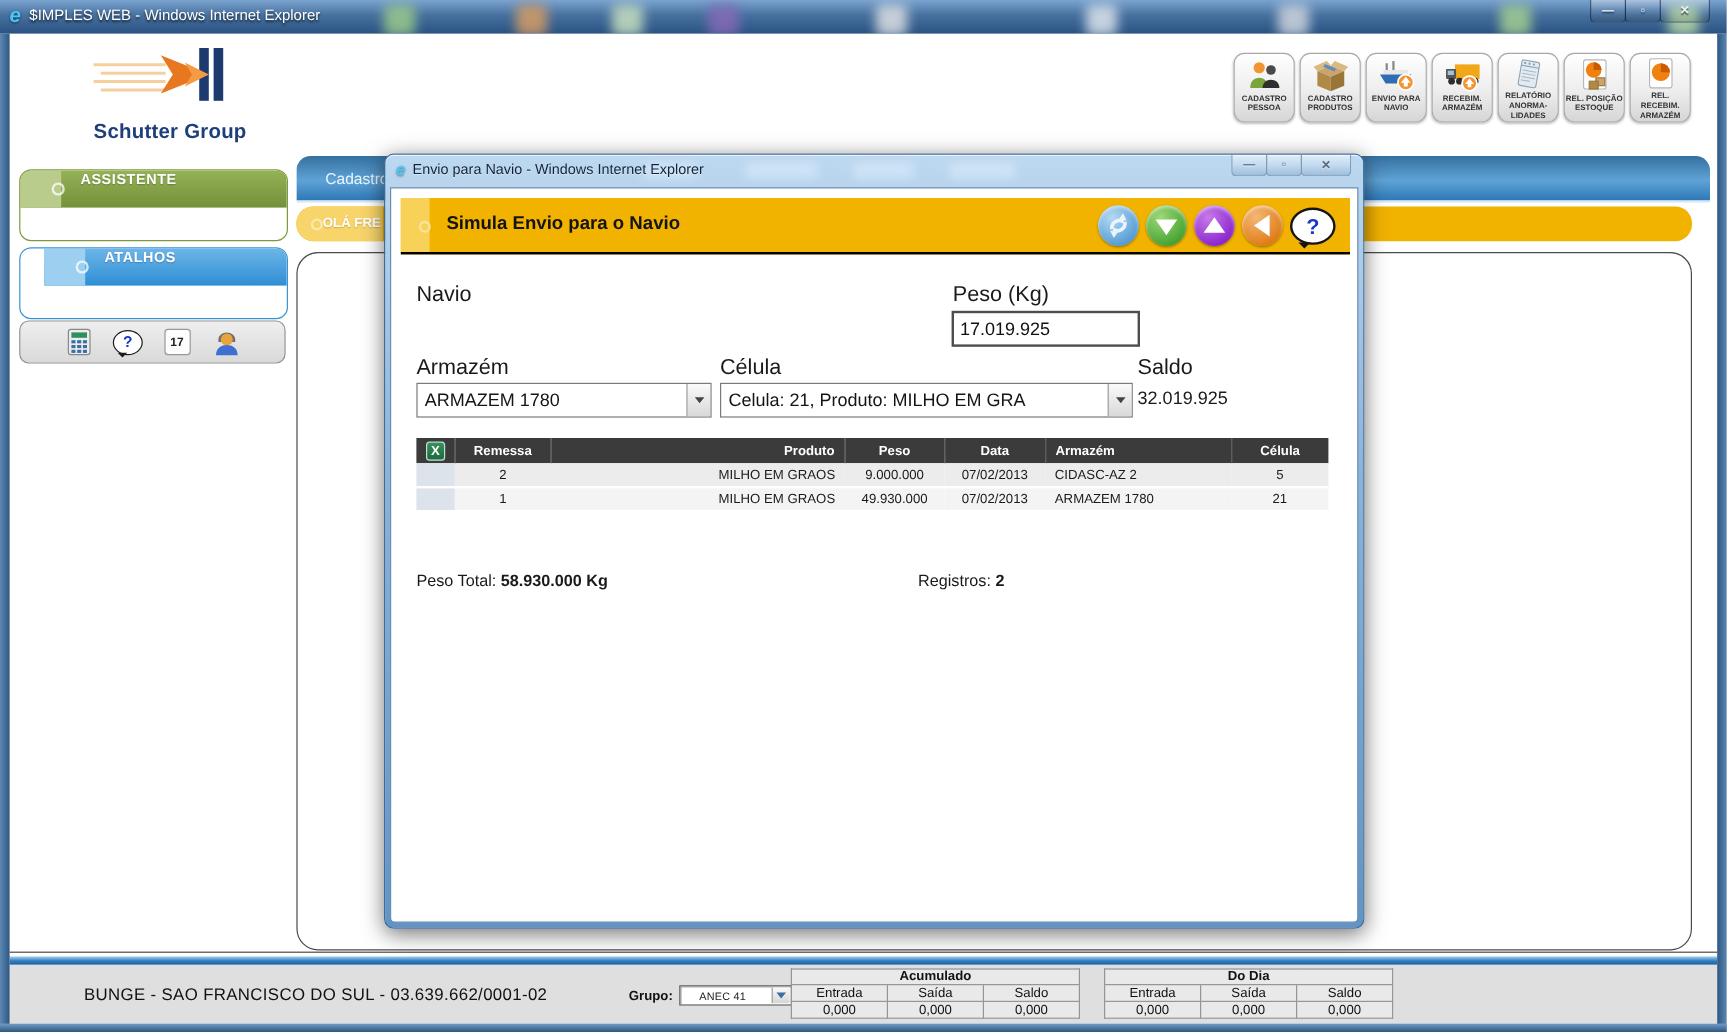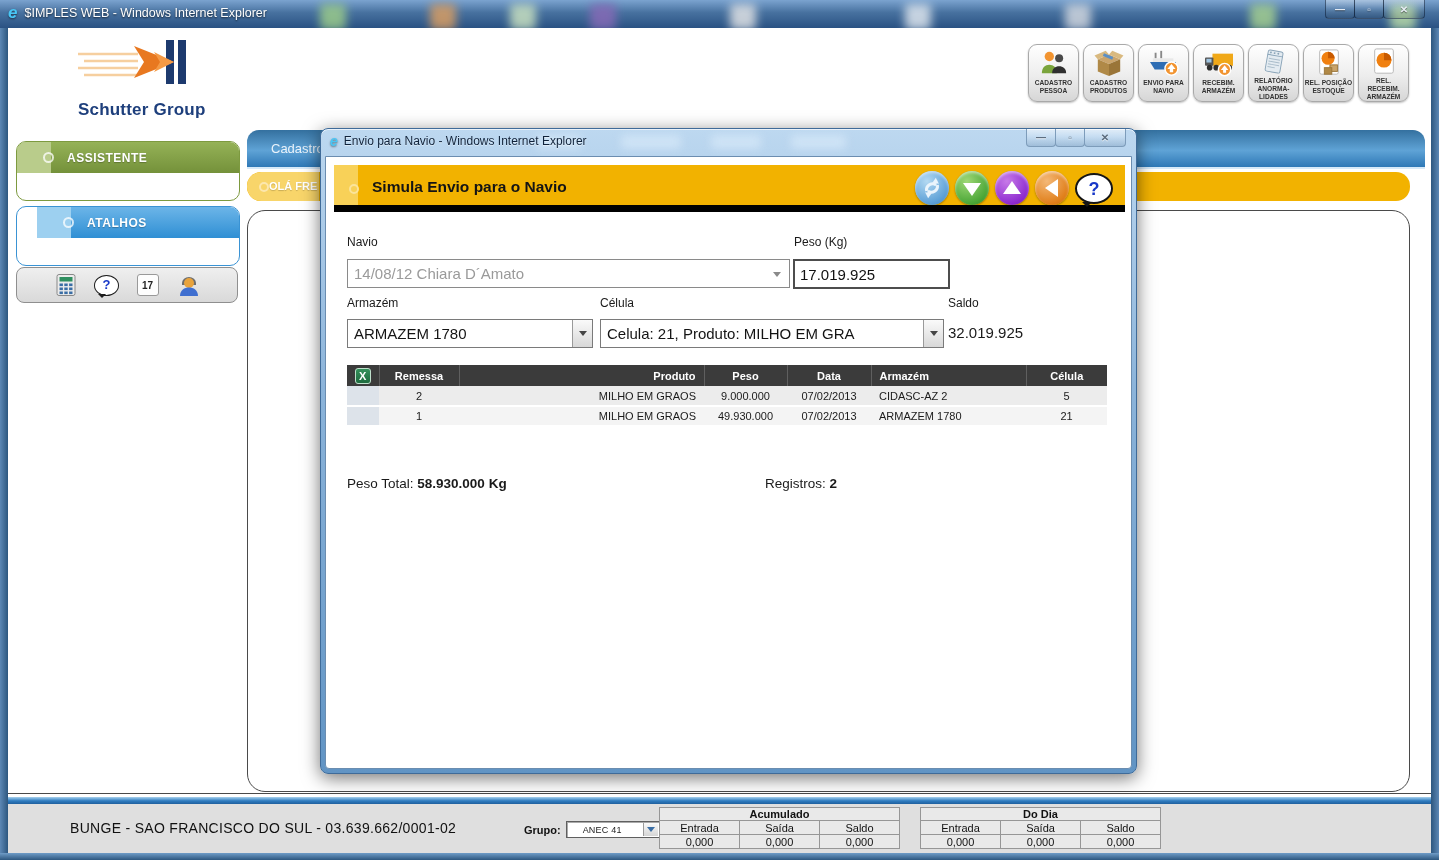--- a/index.html
+++ b/index.html
@@ -48,21 +48,21 @@
     box-shadow:inset 0 1px 0 #fff, 0 1px 2px rgba(0,0,0,.25);
     display:flex; flex-direction:column; align-items:center; justify-content:flex-start; padding-top:3px; cursor:pointer;
   }
   .tb-icon { height:30px; display:flex; align-items:center; justify-content:center; }
   .tb-label { font-size:6.6px; font-weight:bold; color:#333; text-align:center; line-height:1.25; white-space:pre-line; margin-top:1px; }
 
   
   .side-box { position:absolute; left:16px; width:224px; border-radius:10px; overflow:hidden; background:#fff; }
   .sb-assist { top:141px; height:60px; border:1px solid #7d9a3f; }
   .sb-atalho { top:206px; height:60px; border:1px solid #3a93d4; }
-  .sb-head { position:relative; height:31px; display:flex; align-items:center; }
+  .sb-head { position:relative; height:31px; display:flex; }
   .sb-assist .sb-head { background:linear-gradient(180deg,#95b257,#74913a); }
   .sb-atalho .sb-head { background:linear-gradient(180deg,#6cb5e8,#2f8fd4);margin-left:20px; }
   .sb-strip { position:absolute; left:0; top:0; bottom:0; width:34px; }
   .sb-assist .sb-strip { background:#b9cc8b; }
   .sb-atalho .sb-strip { background:#9dd0f0; }
   .sb-ring { position:absolute; left:26px; top:10px; width:11px; height:11px; border-radius:50%; border:2px solid rgba(255,255,255,.75); }
   .sb-label { margin-left:50px; color:#fff; font-size:12px; font-weight:bold; letter-spacing:.5px; text-shadow:0 1px 1px rgba(0,0,0,.25); }
   .tray {
     position:absolute; left:16px; top:267px; width:222px; height:36px;
     background:linear-gradient(180deg,#efefef,#d9d9d9); border:1px solid #8f8f8f; border-radius:8px;
@@ -120,37 +120,37 @@
   .modal-titlebar { position:absolute; left:0; top:0; right:0; height:27px; overflow:hidden; border-radius:8px 8px 0 0; }
   .modal-titlebar .blob { position:absolute; top:6px; height:14px; border-radius:3px; filter:blur(4px); opacity:.55; background:#dfeefc; }
   .mb1{left:215px;width:45px;} .mb2{left:300px;width:60px;} .mb3{left:390px;width:50px;} .mb4{left:470px;width:55px;}
   .modal-title-left { position:absolute; left:9px; top:5px; display:flex; align-items:center; gap:6px; }
   .modal-title-left .ie-logo { font-size:14px; }
   .modal-title-text { font-size:12px; color:#10233b; text-shadow:0 1px 0 rgba(255,255,255,.45); }
   .modal .win-controls { right:10px; }
   .modal .wc-btn { height:18px; background:linear-gradient(180deg,rgba(255,255,255,.55),rgba(255,255,255,.15) 45%,rgba(40,80,120,.18)); color:#5a6b7d; border-color:#7d9cba; text-shadow:0 1px 0 rgba(255,255,255,.6); }
   .modal-body { position:absolute; left:4px; right:4px; top:27px; bottom:4px; background:#fff; border:1px solid #6b8db0; border-radius:0 0 4px 4px; }
 
-  .m-header { position:absolute; left:8px; right:6px; top:8px; height:47px; background:#f2b200; border-bottom:7px solid #000000; }
+  .m-header { position:absolute; left:8px; right:6px; top:8px; height:47px; background:#f2b200; border-bottom:2px solid #000000; }
   .m-header-tab { position:absolute; left:0; top:0; bottom:0; width:24px; background:#f8d158; }
   .m-header-ring { position:absolute; left:15px; top:19px; width:10px; height:10px; border-radius:50%; border:2px solid #fbe49a; }
   .m-title { position:absolute; left:38px; top:13px; font-size:15.5px; font-weight:bold; color:#141414; }
   .m-actions { position:absolute; right:12px; top:6px; display:flex; align-items:center; gap:6px; }
   .mbtn { width:34px; height:34px; border-radius:50%; display:flex; align-items:center; justify-content:center; cursor:pointer; box-shadow:inset 0 2px 3px rgba(255,255,255,.55), 0 1px 2px rgba(0,0,0,.35); }
   .mbtn-refresh { background:radial-gradient(circle at 35% 30%,#b3d9f2,#5b9fd6 70%,#3f7fb5); }
   .mbtn-down { background:radial-gradient(circle at 35% 30%,#9ed876,#4aa636 70%,#2f7f22); }
   .mbtn-up { background:radial-gradient(circle at 35% 30%,#c77ae8,#8e2bd0 70%,#6c14a8); }
   .mbtn-back { background:radial-gradient(circle at 35% 30%,#f4b877,#e07f1a 70%,#bf6407; ); background:radial-gradient(circle at 35% 30%,#f4b877,#e07f1a 70%,#bf6407); }
   .tri-down { width:0; height:0; border-left:9px solid transparent; border-right:9px solid transparent; border-top:13px solid #fff; margin-top:2px; }
   .tri-up { width:0; height:0; border-left:9px solid transparent; border-right:9px solid transparent; border-bottom:13px solid #fff; margin-bottom:2px; }
   .tri-left { width:0; height:0; border-top:9px solid transparent; border-bottom:9px solid transparent; border-right:13px solid #fff; margin-right:2px; }
   .m-help { width:38px; height:31px; background:#fff; border:2px solid #151515; border-radius:50%; color:#1838c8; font-size:18px; font-weight:bold; text-align:center; line-height:28px; position:relative; cursor:pointer; }
   .m-help:after { content:""; position:absolute; left:5px; bottom:-10px; border:5px solid transparent; border-top-color:#151515; }
 
-  .f-label { position:absolute; font-size:12px; color:#1a1a1a; }
+  .f-label { position:absolute; font-size:18px; color:#1a1a1a; }
   .sel { position:absolute; height:29px; background:#fff; border:1px solid #7a7a7a; display:flex; align-items:center; overflow:hidden; cursor:pointer; }
   .sel .val { font-size:15px; color:#141414; margin-left:6px; white-space:nowrap; }
   .sel-disabled { border-color:#8a8a8a; }
   .sel-disabled .val { color:#9a9a9a; }
   .sel .btn { position:absolute; right:0; top:0; bottom:0; width:20px; background:linear-gradient(180deg,#fafafa,#d8d8d8); border-left:1px solid #9a9a9a; display:flex; align-items:center; justify-content:center; }
   .sel .btn .chev-tri { border-top-color:#444; }
   .sel .plain-chev { position:absolute; right:8px; top:12px; width:0; height:0; border-left:4px solid transparent; border-right:4px solid transparent; border-top:5px solid #8a8a8a; }
   .peso-input { position:absolute; left:467px; top:102px; width:157px; height:30px; border:2px solid #4d4d4d; font-size:15px; color:#111; padding-left:5px; font-family:"Liberation Sans",sans-serif; background:#fff; }
   .saldo-val { position:absolute; left:622px; top:167px; font-size:15px; color:#1a1a1a; }
 
@@ -471,24 +471,20 @@
               <span class="tri-up"></span>
             </span>
           <span class="mbtn mbtn-back">
               <span class="tri-left"></span>
             </span>
           <span class="m-help">?</span>
         </div>
       </div>
 
       <span class="f-label" style="left:21px; top:78px;">Navio</span>
-      <div class="sel sel-disabled" style="left:21px; top:102px; width:443px;">
-        <span class="val">14/08/12 Chiara D´Amato</span>
-        <span class="plain-chev"></span>
-      </div>
 
       <span class="f-label" style="left:468px; top:78px;">Peso (Kg)</span>
       <input class="peso-input" type="text" value="17.019.925" style="">
 
       <span class="f-label" style="left:21px; top:139px;">Armazém</span>
       <div class="sel" style="left:21px; top:162px; width:246px;">
         <span class="val">ARMAZEM 1780</span>
         <span class="btn">
             <span class="chev-tri"></span>
           </span>

